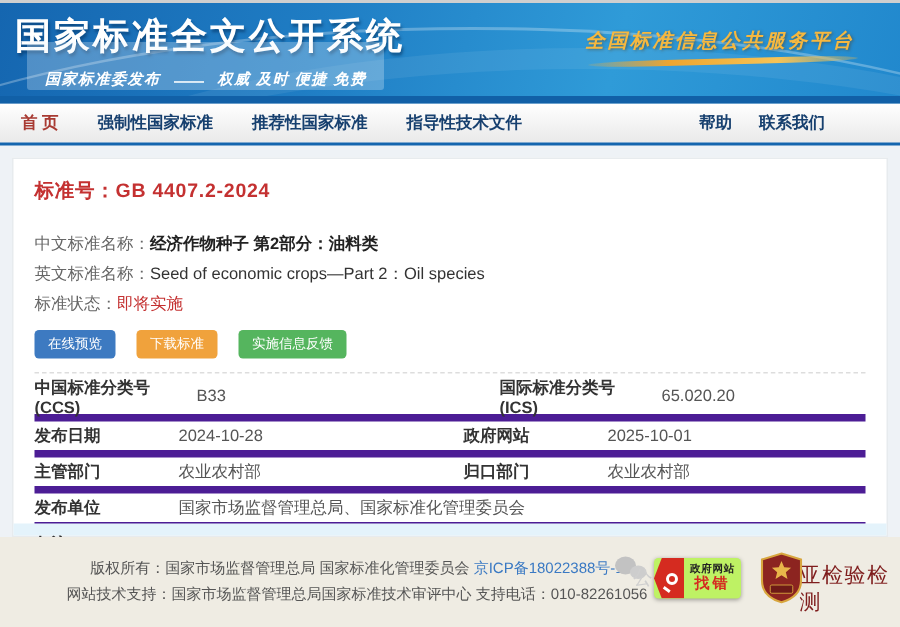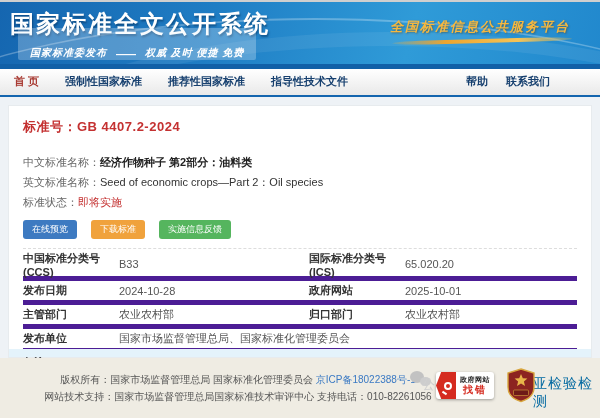--- a/index.html
+++ b/index.html
@@ -50,40 +50,40 @@
   .m1 { margin-top:19px; } .m2 { margin-top:5px; } .m3 { margin-top:5px; }
   .btn-row { margin-top:10px; display:flex; gap:14px; }
   .btn { font-size:9px; color:#fff; border:none; border-radius:3px; padding:5px 9px; cursor:pointer; line-height:1; }
   .btn-blue { background:#3d7ac1; }
   .btn-orange { background:#f0a23c; }
   .btn-green { background:#55b55e;text-align:right; }
   .dash-sep { margin-top:9px; border-top:1px dashed #ddd; height:0; }
 
   .tbl { margin-top:3px; }
   .trow { display:flex; align-items:center; height:24px; font-size:11px; border-top:5px solid #4c1d95; }
-  .trow:first-child { border-top:none; }
+  .trow:first-child { border-top:none;gap:12px; }
   .tl { width:96px; font-weight:bold; color:#333; flex-shrink:0; }
   .tv { width:190px; color:#555; flex-shrink:0; }
   .tl2 { width:96px; font-weight:bold; color:#333; flex-shrink:0; }
   .tv2 { flex:1; color:#555; }
   .tv-span { flex:1; color:#555; }
   .card-bottom-strip { position:absolute; bottom:0; left:0; right:0; height:8px; background:#e4f3fb; }
 
   
   .footer { position:absolute; top:358px; left:0; right:0; bottom:0; background:#efece3; }
   .f-lines { position:absolute; top:13px; left:28px; width:420px; text-align:center; font-size:10px; color:#555; line-height:17px; }
   .f-link { color:#3a79c3; text-decoration:none; cursor:pointer; }
 
   .wx-icon { position:absolute; left:410px; top:13px; width:24px; height:20px; }
   .wx-icon .b1 { position:absolute; left:0; top:0; width:14px; height:12px; background:#c2c2c2; border-radius:50%; }
   .wx-icon .b2 { position:absolute; left:10px; top:6px; width:11px; height:9px; background:#cdcdcd; border-radius:50%; }
   .wm-prefix { position:absolute; left:422px; top:18px; font-size:13px; color:#cfcfcf; z-index:1; letter-spacing:1px; }
-  .wm-text { position:absolute; left:533px; top:17px; font-size:14px; color:#0369a1; z-index:1; letter-spacing:1px; }
-
-  .err-badge { position:absolute; left:436px; top:14px; width:58px; height:27px; background:#ffffff; border-radius:3px;
+  .wm-text { position:absolute; left:533px; top:17px; font-size:14px; color:#7f1d1d; z-index:1; letter-spacing:1px; }
+
+  .err-badge { position:absolute; left:436px; top:14px; width:58px; height:27px; background:#bef264; border-radius:3px;
                display:flex; box-shadow:0 1px 3px rgba(0,0,0,.35); z-index:2; cursor:pointer;justify-content:flex-end; }
   .err-flag { width:20px; background:#d52b20; clip-path:polygon(26% 0,100% 0,100% 100%,26% 100%,0 50%);
               display:flex; align-items:center; justify-content:center; }
   .mag { width:8px; height:8px; border:2px solid #fff; border-radius:50%; position:relative; margin-left:3px; }
   .mag::after { content:""; position:absolute; width:5px; height:2px; background:#fff; left:-4px; top:8px; transform:rotate(35deg); }
   .err-texts { flex:1; display:flex; flex-direction:column; align-items:center; justify-content:center; line-height:1.15; }
   .err-top { font-size:7px; color:#222; font-weight:bold; letter-spacing:.5px; }
   .err-bottom { font-size:10px; color:#d52b20; font-weight:bold; letter-spacing:2px; }
 
   .shield-badge { position:absolute; left:506px; top:10px; z-index:2; cursor:pointer; }

